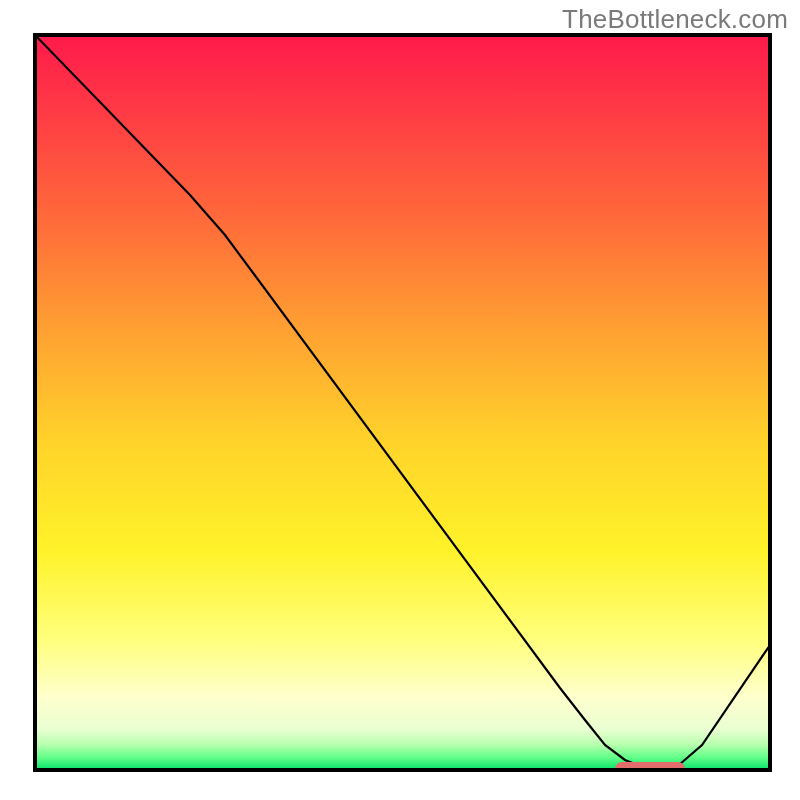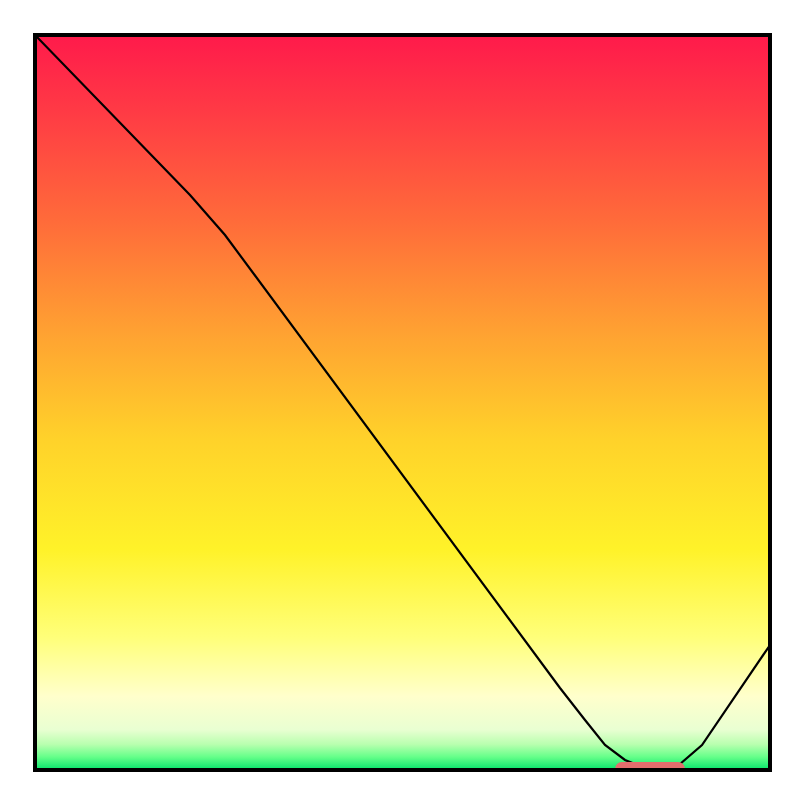--- a/index.html
+++ b/index.html
@@ -28,20 +28,21 @@
   svg {
     position: absolute;
     top: 0;
     left: 0;
   }
 </style>
 </head>
 <body>
 <div class="container">
 
+<div class="watermark">TheBottleneck.com</div>
 
 <svg id="chart-svg" width="800" height="800" viewBox="0 0 800 800">
   <defs>
     <linearGradient id="heat" x1="0" y1="0" x2="0" y2="1">
           <stop offset="0%" stop-color="#ff1a4b"></stop>
           <stop offset="10%" stop-color="#ff3945"></stop>
           <stop offset="25%" stop-color="#ff6a3a"></stop>
           <stop offset="40%" stop-color="#ffa032"></stop>
           <stop offset="55.00000000000001%" stop-color="#ffd22a"></stop>
           <stop offset="70%" stop-color="#fff229"></stop>

